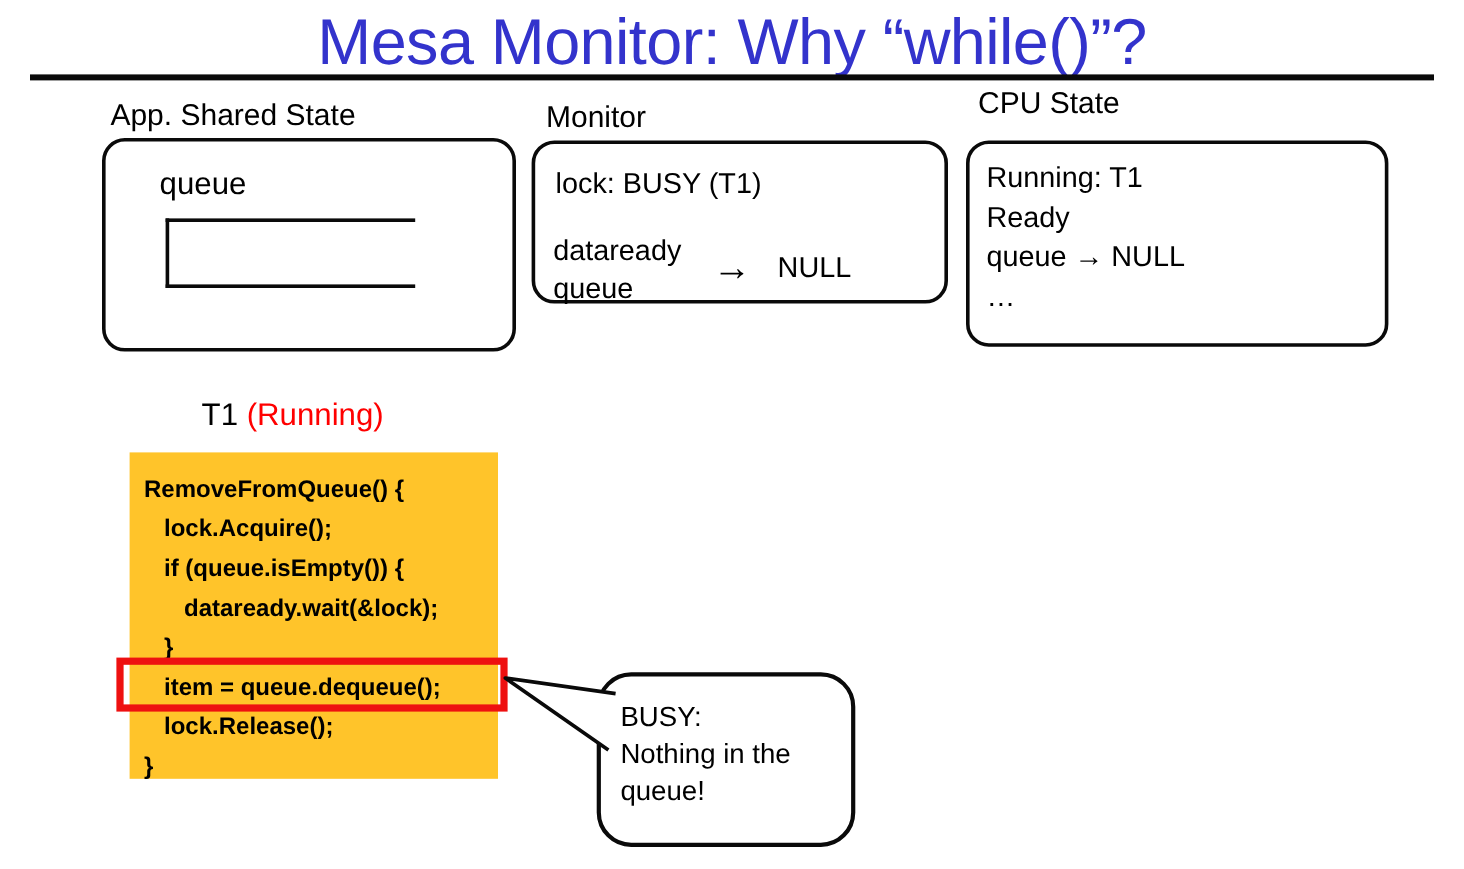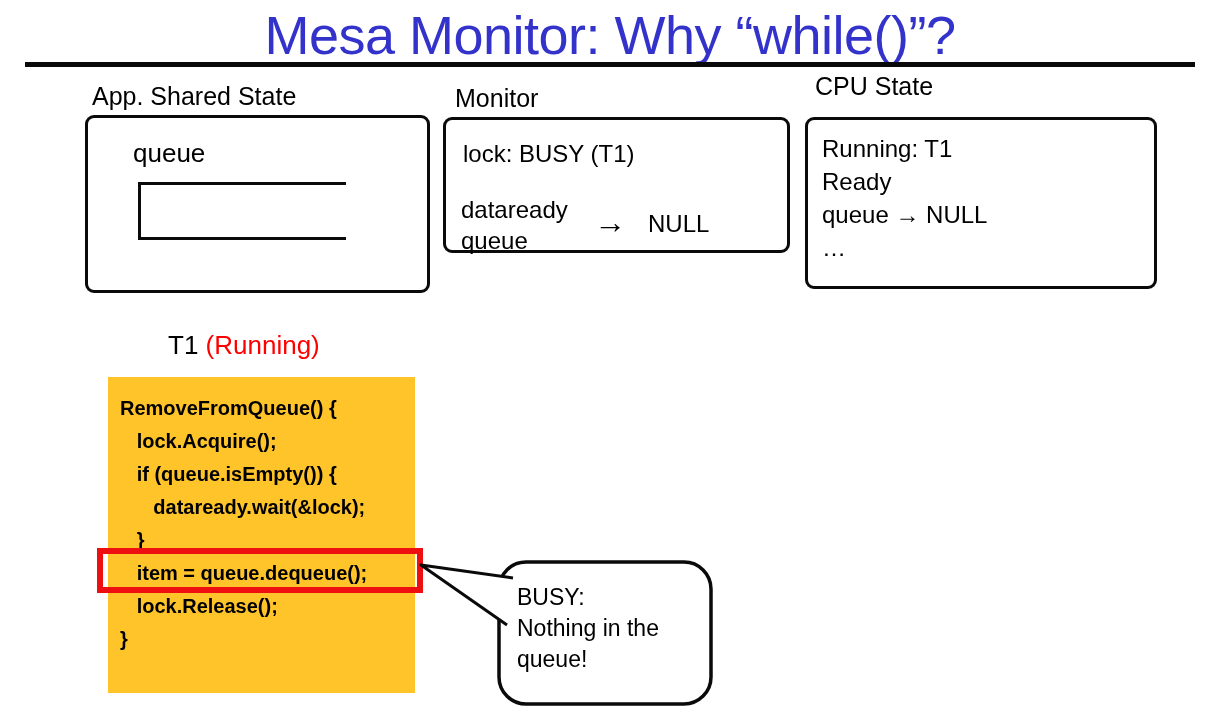--- a/index.html
+++ b/index.html
@@ -36,21 +36,21 @@
 
   
   .box-label { font-size: 25px; white-space: nowrap; }
   .label-app     { left: 92px;  top: 82px; text-align: center; }
   .label-monitor { left: 455px; top: 84px; }
   .label-cpu     { left: 815px; top: 72px; }
 
   
   .rbox {
     border: 3px solid #0a0a0a;
-    border-radius: 9px;
+    border-radius: 19px;
     background: #fff;
     text-decoration: underline;
   }
   .box-app     { left: 85px;  top: 115px; width: 345px; height: 178px; }
   .box-monitor { left: 443px; top: 117px; width: 347px; height: 136px; }
   .box-cpu     { left: 805px; top: 117px; width: 352px; height: 172px; }
 
   
   .queue-caption { left: 45px; top: 20px; font-size: 26px; }
   .queue-shape {
@@ -70,21 +70,21 @@
 
   
   .cpu-lines { left: 14px; top: 12px; font-size: 24px; line-height: 33px; white-space: nowrap; }
 
   
   .t1-label { left: 168px; top: 330px; font-size: 26px; white-space: nowrap; }
   .t1-status { color: var(--running-red, #FF0000); }
 
   
   .code-block {
-    left: 108px; top: 377px; width: 307px; height: 316px;
+    left: 108px; top: 377px; width: 307px; height: 272px;
     background: var(--code-bg, #FFC42A);
     padding: 15px 0 0 12px;
   }
   .code-line {
     font-size: 20px;
     font-weight: bold;
     line-height: 33px;
     white-space: pre;
   }
   .highlight-box {

